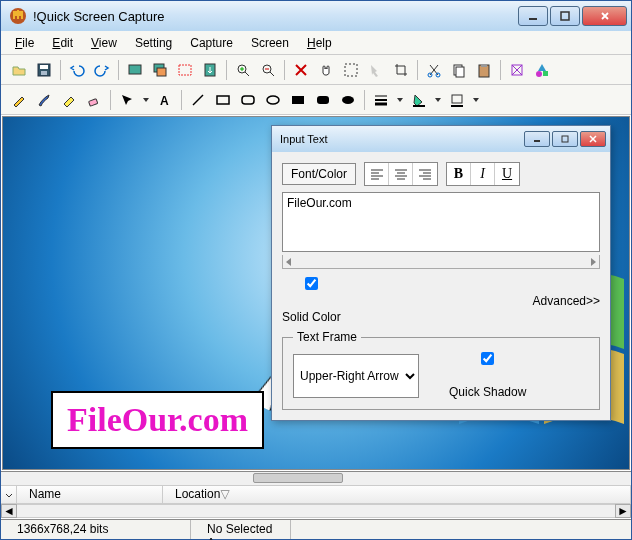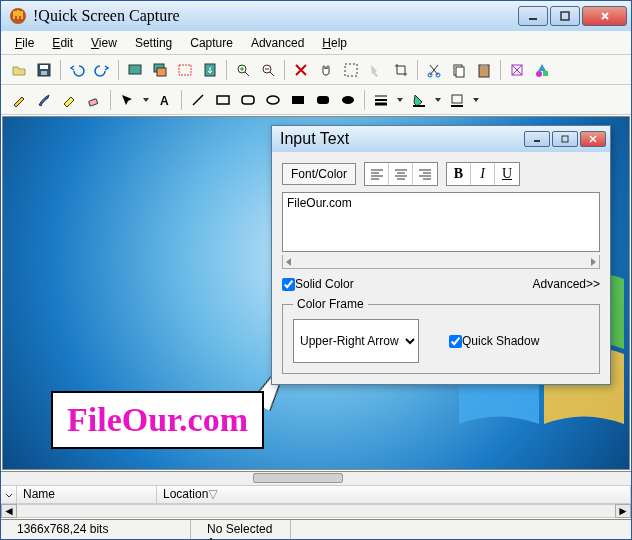--- a/index.html
+++ b/index.html
@@ -2,21 +2,21 @@
 <html><head>
 <meta charset="utf-8">
 <style>
 * { box-sizing: border-box; margin: 0; padding: 0; font-family: "Segoe UI", Tahoma, sans-serif; font-size: 12px; }
 body { background: #fff; width: 632px; height: 540px; overflow: hidden; }
 
 
 .window { width: 632px; height: 540px; border: 1px solid #2a5a9e; background: #fff; display: flex; flex-direction: column; }
 .titlebar { height: 30px; background: linear-gradient(#eaf3fb, #cfe4f7 45%, #b8d7f1); display: flex; align-items: center; padding: 0 4px 0 8px; }
 .titlebar .app-icon { width: 18px; height: 18px; margin-right: 6px; }
-.titlebar .title { flex: 1; color: #000; font-size: 16px; font-family: Liberation Serif, serif; }
+.titlebar .title { flex: 1; color: #000; font-size: 13px; }
 .winbtns { display: flex; gap: 0; }
 .winbtn { width: 30px; height: 20px; border: 1px solid #4a6a8a; border-radius: 3px; margin-left: 2px; display: flex; align-items: center; justify-content: center; background: linear-gradient(#dbe9f7,#b0cff0); cursor: pointer; }
 .winbtn.close { width: 45px; background: linear-gradient(#e89a8a,#d44); }
 .winbtn svg { width: 10px; height: 10px; }
 
 .menubar { height: 24px; display: flex; align-items: center; padding: 0 6px; background: #f7f7f3; border-bottom: 1px solid #ccc; gap: 2px; }
 .menubar .mi { padding: 3px 8px; cursor: pointer; }
 .menubar .mi u { text-decoration: underline; }
 
 .toolbar { height: 30px; display: flex; align-items: center; padding: 2px 6px; background: #f7f7f3; border-bottom: 1px solid #ccc; gap: 1px; }
@@ -29,52 +29,52 @@
 .win7logo { position: absolute; right: -30px; bottom: 30px; width: 240px; height: 200px; opacity: 0.85; }
 
 
 .callout { position: absolute; left: 48px; bottom: 20px; background: #fff; border: 2px solid #000; padding: 8px 14px; }
 .callout-tail { position: absolute; left: 260px; bottom: 60px; width: 0; height: 0; border-left: 15px solid transparent; border-right: 5px solid transparent; border-bottom: 60px solid #fff; transform: rotate(25deg); filter: drop-shadow(1px 0 0 #000) drop-shadow(-1px 0 0 #000); }
 .callout span { font-family: Georgia, "Times New Roman", serif; font-size: 34px; font-weight: bold; color: #e815c6; }
 
 
 .dialog { position: absolute; right: 18px; top: 8px; width: 340px; background: #f0f0f0; border: 1px solid #5a7aa0; box-shadow: 2px 2px 8px rgba(0,0,0,0.3); }
 .dlg-titlebar { height: 26px; background: linear-gradient(#eaf3fb,#b8d7f1); display: flex; align-items: center; padding: 0 4px 0 8px; }
-.dlg-titlebar .title { flex: 1; font-size: 16px; }
+.dlg-titlebar .title { flex: 1; font-size: 11px; }
 .dlg-winbtn { width: 26px; height: 16px; border: 1px solid #4a6a8a; border-radius: 2px; margin-left: 2px; display: flex; align-items: center; justify-content: center; background: linear-gradient(#dbe9f7,#b0cff0); cursor: pointer; }
 .dlg-winbtn.close { background: linear-gradient(#e89a8a,#d44); }
 .dlg-body { padding: 10px; }
 .dlg-row1 { display: flex; gap: 8px; align-items: center; margin-bottom: 6px; }
 .btn { background: #f6f6f6; border: 1px solid #888; padding: 3px 8px; cursor: pointer; }
 .align-group, .style-group { display: flex; border: 1px solid #888; }
 .align-group .ab, .style-group .ab { width: 24px; height: 22px; display: flex; align-items: center; justify-content: center; border-right: 1px solid #ccc; cursor: pointer; background: #fff; }
 .align-group .ab:last-child, .style-group .ab:last-child { border-right: none; }
 .style-group .ab { font-family: "Times New Roman", serif; font-size: 14px; }
 .style-group .b { font-weight: bold; }
 .style-group .i { font-style: italic; }
 .style-group .u { text-decoration: underline; }
 .textarea { width: 100%; height: 60px; border: 1px solid #888; padding: 3px 4px; background: #fff; resize: none; font-family: inherit; }
 .scrollhint { height: 14px; border: 1px solid #aaa; border-top: none; background: #f0f0f0; margin-bottom: 8px; position: relative; }
 .scrollhint::before, .scrollhint::after { content: ''; position: absolute; width: 0; height: 0; border-top: 4px solid transparent; border-bottom: 4px solid transparent; top: 3px; }
 .scrollhint::before { left: 3px; border-right: 5px solid #888; }
 .scrollhint::after { right: 3px; border-left: 5px solid #888; }
 .chk-row { display: flex; align-items: center; justify-content: space-between; margin-bottom: 6px; }
-.chk { display: flex; align-items: center; gap: 0; }
+.chk { display: flex; align-items: center; gap: 20px; flex-direction: column; }
 .chk input { width: 13px; height: 13px; }
 .link { color: #000; cursor: pointer; }
 fieldset { border: 1px solid #999; padding: 8px 10px 10px; }
 fieldset legend { padding: 0 4px; }
 .select-wrap { display: flex; align-items: center; gap: 30px; }
 select { border: 1px solid #888; background: #fff; padding: 13px 2px; font-family: inherit; font-size: 12px; }
 
 
 .listview { height: 48px; border-top: 1px solid #888; background: #fff; }
 .list-scroll-top { height: 14px; background: #f0f0f0; border-bottom: 1px solid #ccc; position: relative; }
 .list-scroll-top .thumb { position: absolute; left: 40%; top: 1px; width: 90px; height: 10px; background: #d0d0d0; border: 1px solid #999; border-radius: 2px; }
-.list-head { height: 18px; display: flex; background: linear-gradient(#fdfdfd,#ececec); border-bottom: 1px solid #ccc; }
+.list-head { height: 18px; display: flex; background: linear-gradient(#fdfdfd,#ececec); border-bottom: 1px solid #ccc; gap: 6px; }
 .list-head .col { padding: 1px 6px; border-right: 1px solid #ccc; }
 .list-head .expcol { width: 16px; display: flex; align-items: center; justify-content: center; border-right: 1px solid #ccc; cursor: pointer; }
 .list-scroll-bot { height: 14px; background: #f0f0f0; position: relative; display: flex; }
 .list-scroll-bot .arrow { width: 16px; height: 14px; border: 1px solid #aaa; background: #e8e8e8; display: flex; align-items: center; justify-content: center; cursor: pointer; }
 .list-scroll-bot .track { flex: 1; background: #f0f0f0; border-top: 1px solid #ccc; border-bottom: 1px solid #ccc; }
 
 .statusbar { height: 20px; display: flex; border-top: 1px solid #888; background: #f3f3f0; }
 .statusbar .cell { border-right: 1px solid #bbb; padding: 2px 16px; }
 .statusbar .cell:nth-child(1) { width: 190px; }
 .statusbar .cell:nth-child(2) { width: 100px; }
@@ -113,21 +113,21 @@
         </div>
     </div>
   </div>
 
   <div class="menubar">
     <span class="mi"><u>F</u><span></span>ile</span>
     <span class="mi"><u>E</u>dit</span>
     <span class="mi"><u>V</u>iew</span>
     <span class="mi">Setting</span>
     <span class="mi">Capture</span>
-    <span class="mi">Advanced</span>
+    <span class="mi">Screen</span>
     <span class="mi"><u>H</u>elp</span>
   </div>
 
   <div class="toolbar">
     <div class="tbtn">
         <svg width="16" height="16">
           <path d="M2 5 h5 l1 2 h6 v6 h-12 z" fill="#f4d47a" stroke="#8a6"></path>
         </svg>
       </div>
     <div class="tbtn">
@@ -418,21 +418,21 @@
         <textarea class="textarea" style="">FileOur.com</textarea>
         <div class="scrollhint"></div>
         <div class="chk-row">
           <label class="chk">
             <input type="checkbox" checked="" style="">
             <span>Solid Color</span>
           </label>
           <span class="link">Advanced&gt;&gt;</span>
         </div>
         <fieldset>
-          <legend>Color Frame</legend>
+          <legend>Text Frame</legend>
           <div class="select-wrap">
             <select>
               <option>Upper-Right Arrow</option>
             </select>
             <label class="chk">
               <input type="checkbox" checked="" style="">
               <span>Quick Shadow</span>
             </label>
           </div>
         </fieldset>

